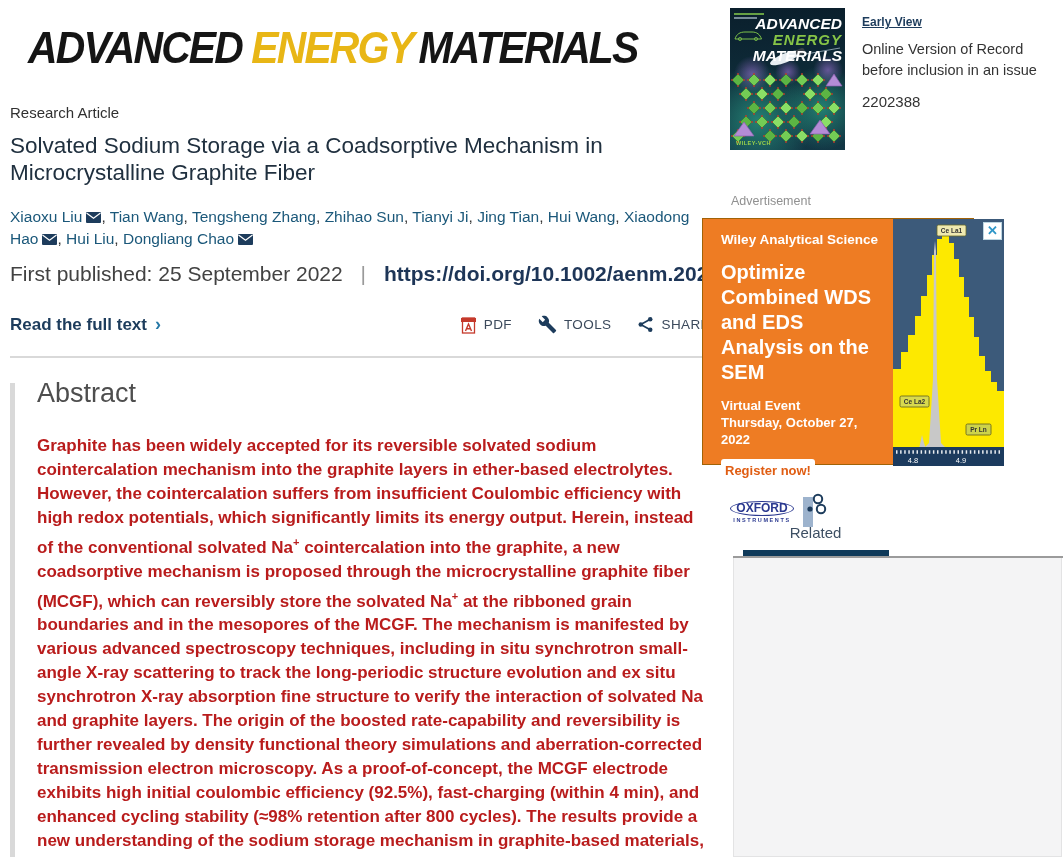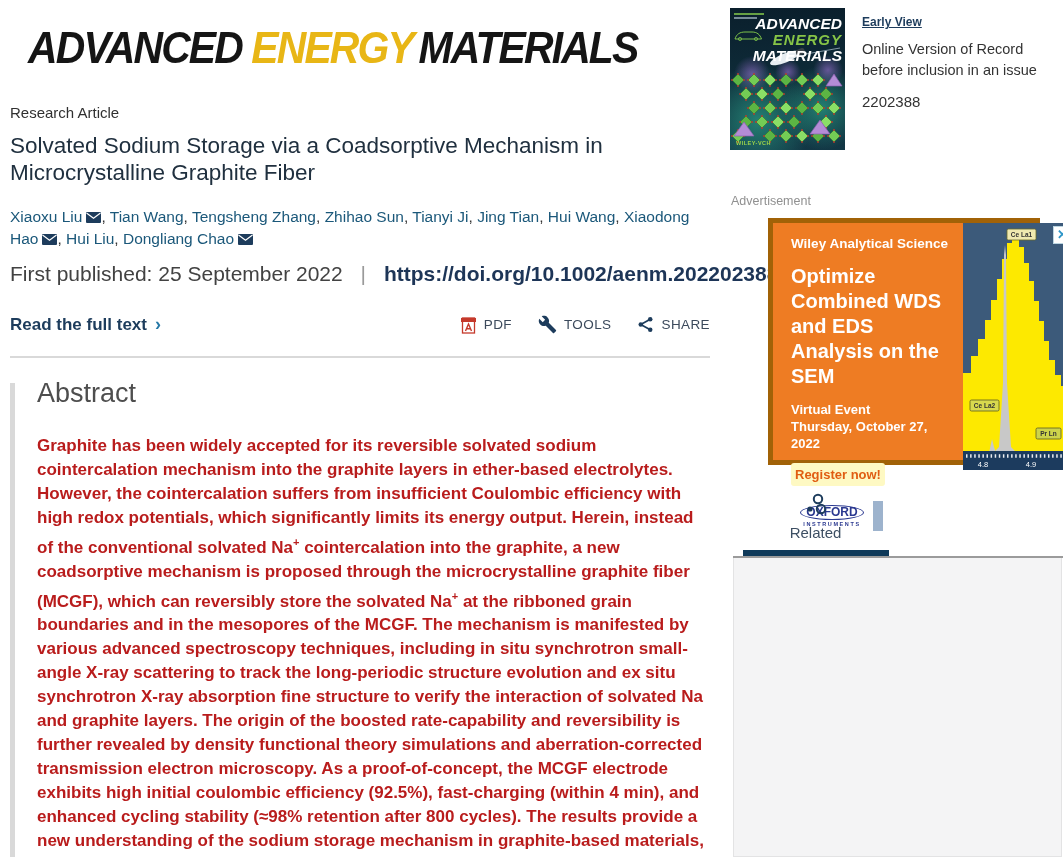--- a/index.html
+++ b/index.html
@@ -38,26 +38,26 @@
   .abstract sup { font-size:11px; }
 
   
   .cover { position:absolute; left:730px; top:8px; width:115px; height:142px; cursor:pointer; }
   .early { position:absolute; left:862px; top:12px; width:202px; }
   .early-link { font-size:12px; font-weight:bold; color:#1d3c5c; text-decoration:underline; cursor:pointer; }
   .early-desc { margin-top:9px; font-size:14.5px; line-height:21px; color:#333; }
   .early-num { margin-top:12px; font-size:15px; color:#333; }
 
   .ad-label { position:absolute; left:731px; top:194px; font-size:12.5px; color:#909090; }
-  .ad { position:absolute; left:768px; top:218px; width:272px; height:247px; display:flex; border:5px solid #a16207; }
+  .ad { position:absolute; left:702px; top:218px; width:272px; height:247px; display:flex; border:1px solid #a16207; }
   .ad-left { width:191px; background:#ee7c23; padding:13px 12px 0 18px; color:#fff; }
   .ad-brand { font-size:13.5px; font-weight:bold; }
   .ad-headline { margin-top:13px; font-size:20px; line-height:25px; font-weight:bold; width:160px; }
   .ad-event { margin-top:12px; font-size:13px; line-height:17px; font-weight:bold; }
-  .ad-cta { margin-top:11px; display:inline-block; background:#fef9c3; color:#e05d12; font-size:13px; font-weight:bold;
+  .ad-cta { margin-top:11px; display:inline-block; background:#ffffff; color:#e05d12; font-size:13px; font-weight:bold;
             padding:4px 4px; border-radius:3px; cursor:pointer; }
   .oxford { margin-top:15px; display:flex; width:92px; height:30px; cursor:pointer; }
   .oxford-box { background:#fff; width:82px; height:30px; display:flex; flex-direction:column; align-items:center; justify-content:center; }
   .oxford-name { font-size:12px; font-weight:bold; color:#2b3990; border:1.5px solid #2b3990; border-radius:50%; padding:0 5px; line-height:13px; }
   .oxford-sub { font-size:5.5px; font-weight:bold; color:#2b3990; letter-spacing:1.6px; margin-top:1px; }
   .oxford-bar { width:10px; height:30px; background:#9db3cd; }
   .ad-right { position:relative; width:111px; background:#3c5a7a; }
   .ad-close { position:absolute; top:3px; right:2px; width:19px; height:18px; background:#fff; border:1px solid #bcd6e2;
               color:#2e96c8; font-size:13px; font-weight:bold; line-height:16px; text-align:center; cursor:pointer; }
 

